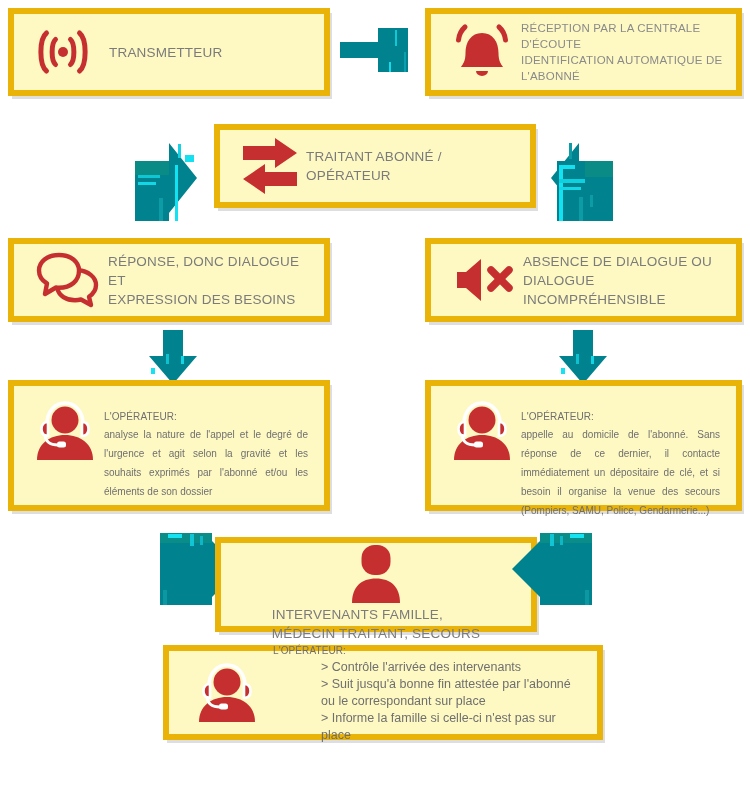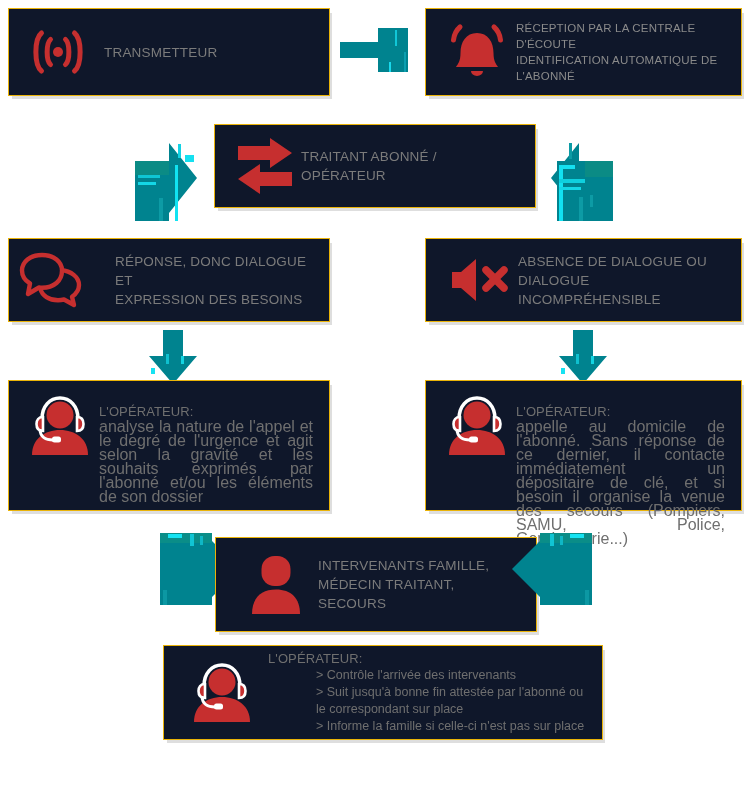--- a/index.html
+++ b/index.html
@@ -11,22 +11,22 @@
     width: 750px;
     height: 792px;
     position: relative;
     font-family: "Liberation Sans", sans-serif;
     overflow: hidden;
   }
 
   
   .card {
     position: absolute;
-    background: #0f172a;
-    border: 1px solid #eab308;
+    background: #fef9c3;
+    border: 6px solid #eab308;
     box-shadow: 3px 4px 0 -1px rgba(0,0,0,0.13);
     box-sizing: border-box;
     display: flex;
     align-items: center;
   }
   .card .icon-slot {
     flex: 0 0 auto;
     display: flex;
     align-items: center;
     justify-content: center;
@@ -45,28 +45,28 @@
   }
   .caps-sm {
     color: #8a8a8a;
     font-size: 11.5px;
     line-height: 16px;
     letter-spacing: 0.2px;
     white-space: pre-line;
   }
   .body-title {
     color: #6f6f6f;
-    font-size: 13px;
+    font-size: 10px;
     line-height: 17px;
     letter-spacing: 0.1px;
   }
   .body-text {
     color: #6f6f6f;
-    font-size: 16px;
-    line-height: 14px;
+    font-size: 10px;
+    line-height: 19px;
     text-align: justify;
     white-space: pre-line;
   }
   .body-list {
     color: #6f6f6f;
     font-size: 12.5px;
     line-height: 17px;
     white-space: pre-line;
     margin-left: 48px;
   }
@@ -159,21 +159,21 @@
     <rect x="24" y="30" width="4" height="56" fill="#12e2f2"></rect>
     <rect x="24" y="30" width="16" height="4" fill="#15e0f0"></rect>
     <rect x="24" y="44" width="26" height="4" fill="#0fd0de"></rect>
     <rect x="24" y="52" width="22" height="3" fill="#14d7e6"></rect>
     <rect x="34" y="8" width="3" height="16" fill="#0d9ba5"></rect>
     <rect x="44" y="62" width="4" height="24" fill="#0d9ba5"></rect>
     <rect x="55" y="60" width="3" height="12" fill="#0d9ba5"></rect>
   </svg>
 </div>
 
-<div class="card" style="left:8px; top:238px; width:322px; height:84px; padding:0 2px;gap:24px;">
+<div class="card" style="left:8px; top:238px; width:322px; height:84px; padding:0 14px;">
   <div class="icon-slot red-icon" style="width:80px;">
     <svg width="64" height="56" viewBox="0 0 64 56" aria-hidden="true">
       <path d="M23 3 C11 3 3 10 3 18.5 C3 24 6 28.5 11 31.5 L9 42 L20 35.5 C21 35.7 22 35.8 23 35.8 C35 35.8 43 28.8 43 18.5 C43 10 35 3 23 3 Z" fill="none" stroke="#C62F2F" stroke-width="4.4" stroke-linejoin="round"></path>
       <path d="M42 18 C52 19 60 25 60 33 C60 38 57 42 53 44.8 L55 53 L45 47.5 C43 48 41 48.2 39 48.2 C30 48.2 23 43.5 21.5 37" fill="none" stroke="#C62F2F" stroke-width="4.4" stroke-linejoin="round"></path>
     </svg>
   </div>
   <div class="text-slot">
     <div class="caps">RÉPONSE, DONC DIALOGUE ET
 EXPRESSION DES BESOINS</div>
   </div>
@@ -256,21 +256,21 @@
     <polygon points="0,0 52,0 52,8 80,36 52,64 52,72 0,72" fill="#00838F"></polygon>
     <rect x="0" y="0" width="52" height="72" fill="#00838F"></rect>
     <rect x="0" y="0" width="52" height="10" fill="#0a8d88"></rect>
     <rect x="8" y="1" width="14" height="4" fill="#16e3f2"></rect>
     <rect x="30" y="1" width="4" height="12" fill="#11c5d4"></rect>
     <rect x="40" y="3" width="3" height="9" fill="#0fb7c6"></rect>
     <rect x="3" y="57" width="4" height="15" fill="#0c98a3"></rect>
   </svg>
 </div>
 
-<div class="card" style="left:215px; top:537px; width:322px; height:95px; padding:0 18px;">
+<div class="card" style="left:215px; top:537px; width:322px; height:95px; padding:0 18px;flex-direction:column;">
   <div class="icon-slot red-icon" style="width:84px;">
     <svg width="58" height="62" viewBox="0 0 58 62" aria-hidden="true">
       <rect x="14.5" y="2" width="29" height="30" rx="13" fill="#C62F2F"></rect>
       <path d="M5 60 C5 44 14 35.5 29 35.5 C44 35.5 53 44 53 60 Z" fill="#C62F2F"></path>
     </svg>
   </div>
   <div class="text-slot">
     <div class="caps">INTERVENANTS FAMILLE,
 MÉDECIN TRAITANT, SECOURS</div>
   </div>

